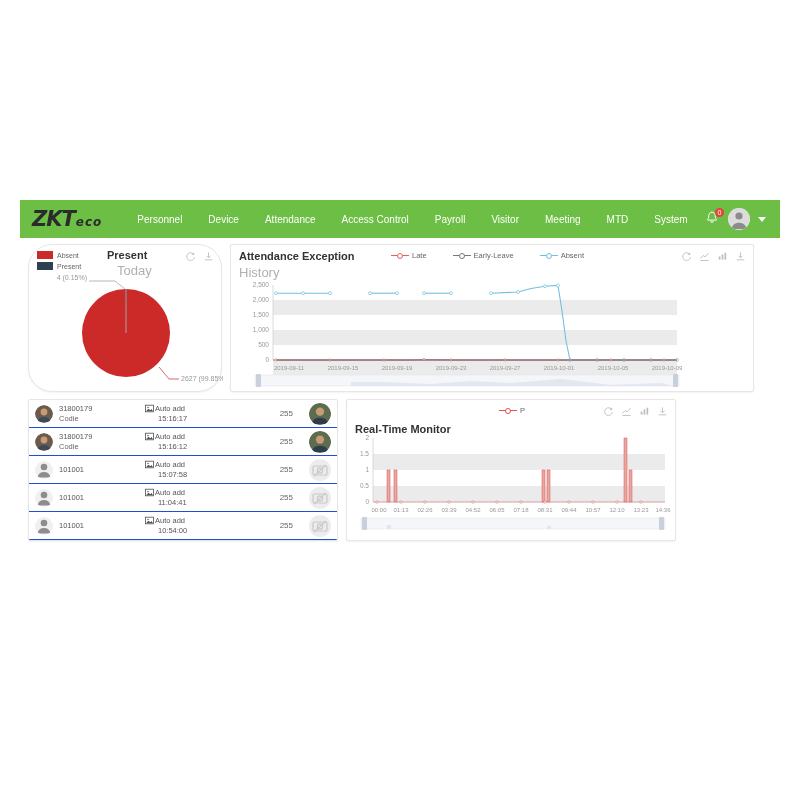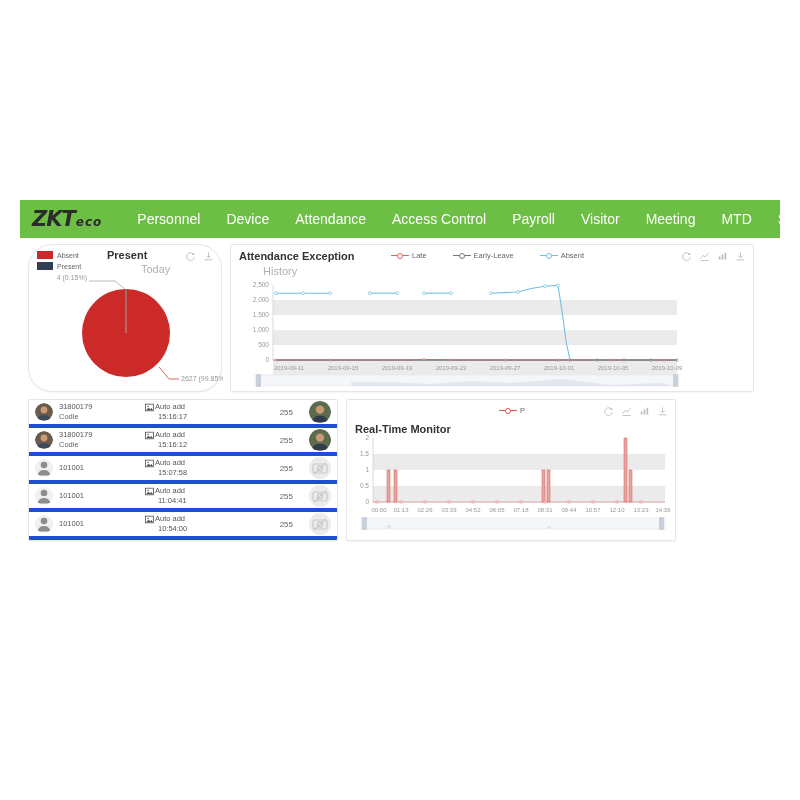--- a/index.html
+++ b/index.html
@@ -45,21 +45,21 @@
     font-weight: bold;
     font-size: 12px;
     font-style: italic;
     color: #2b2b2b;
     letter-spacing: 1px;
     margin-left: 1px;
   }
   .navitems { display: flex; align-items: center; flex: 1; }
   .navitem {
     color: #ffffff;
-    font-size: 14px;
+    font-size: 10px;
     padding: 6px 13px;
     white-space: nowrap;
     cursor: pointer;
   }
   .navright { display: flex; align-items: center; gap: 8px; padding-right: 4px; }
   .bell-wrap { position: relative; width: 16px; height: 18px; cursor: pointer; }
   .badge {
     position: absolute; right: -4px; top: -2px;
     background: #e8413a; color: #fff;
     font-size: 7px; line-height: 9px;
@@ -102,24 +102,23 @@
     height: 26px;
     padding: 5px 8px 0 8px;
   }
   .card-title {
     font-size: 11px;
     font-weight: bold;
     color: #333333;
     position: absolute;
   }
   .card-sub {
-    font-size: 11px;
+    font-size: 13px;
     color: #b0b0b0;
     position: absolute;
-    margin-left: 24px;
   }
   .tools {
     position: absolute; right: 7px; top: 6px;
     display: flex; gap: 7px; align-items: center;
   }
   .tool { cursor: pointer; opacity: 0.55; }
 
   .legend {
     position: absolute;
     display: flex; align-items: center; gap: 26px;
@@ -148,21 +147,21 @@
 
   
   #excCard { width: 524px; height: 148px; }
 
   
   #listCard { width: 310px; height: 142px; overflow: hidden; }
   .rec-list { width: 100%; }
   .rec-row {
     display: flex; align-items: center;
     height: 28px;
-    border-bottom: 4px solid #1d4ed8;
+    border-bottom: 1px solid #1d4ed8;
     padding: 0 6px;
     cursor: pointer;
   }
   .rec-ava {
     width: 18px; height: 18px; border-radius: 50%;
     overflow: hidden; flex: none; margin-right: 6px;
     background: #f0f0f0;
     display:flex; align-items:flex-end; justify-content:center;
   }
   .rec-id { width: 86px; font-size: 7.5px; color: #555; line-height: 10px; }

